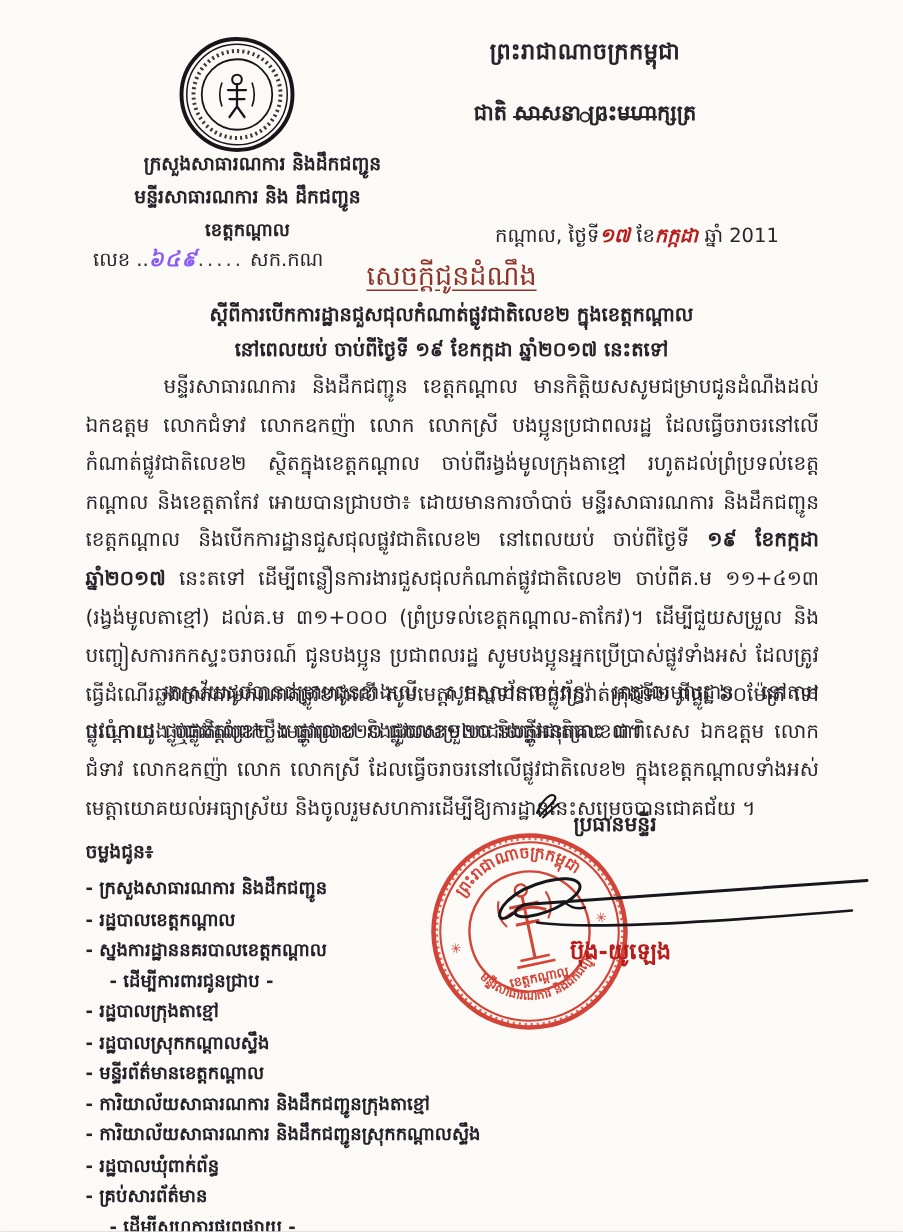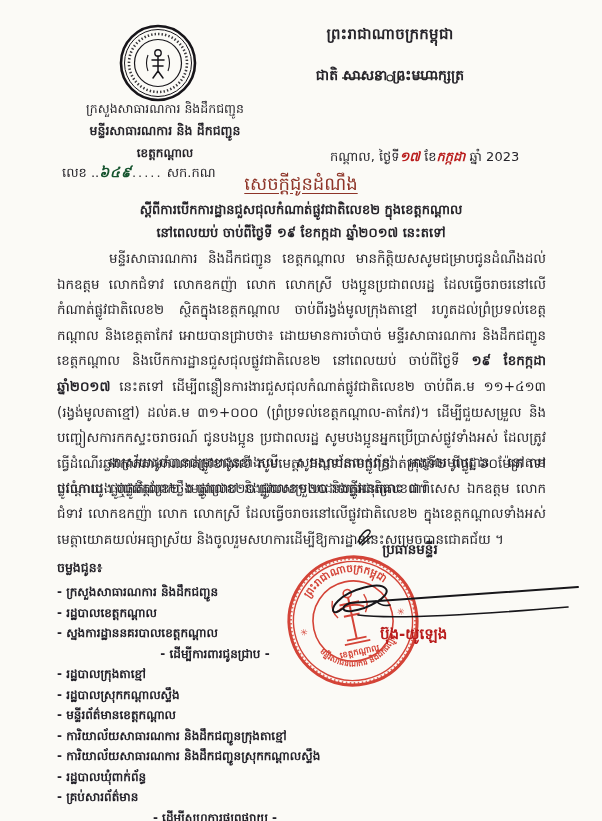--- a/index.html
+++ b/index.html
@@ -13,25 +13,25 @@
   .abs { position:absolute; }
   .khmer { font-family:"DejaVu Sans", sans-serif; }
   .center { text-align:center; }
   .bold { font-weight:bold; }
 
   
   .kingdom { left:230px; top:24px; width:320px; font-size:15px; font-weight:bold; letter-spacing:.3px; }
   .motto   { left:230px; top:50px; width:320px; font-size:14px; font-weight:bold;margin-top:16px; }
 
   
-  .ministry    { left:30px; top:101px; width:270px; font-size:12.5px; font-weight:normal; }
+  .ministry    { left:40px; top:101px; width:270px; font-size:12.5px; font-weight:bold; }
   .department  { left:30px; top:123px; width:270px; font-size:12.5px; font-weight:bold; }
   .province    { left:30px; top:145px; width:270px; font-size:12px;  font-weight:bold; }
   .refline     { left:62px; top:163px; width:240px; font-size:13px; }
-  .ref-number  { color:#14532d; font-style:italic; font-weight:bold; font-size:14px; letter-spacing:1px; }
+  .ref-number  { color:#8b5cf6; font-style:italic; font-weight:bold; font-size:14px; letter-spacing:1px; }
   .ref-dots    { letter-spacing:2px; color:#3a3a3a; }
 
   
   .dateline { left:330px; top:148px; width:262px; font-size:13px; }
   .hand { font-style:italic; font-weight:bold; color:#b91c1c; }
 
   
   .doc-title {
     left:151px; top:172px; width:300px; font-size:18px; font-weight:normal;
     color:#8e3428; text-decoration:underline; text-underline-offset:3px; text-align:center;
@@ -46,21 +46,21 @@
   .indent { display:inline-block; width:52px; }
 
   
   .sig-title { left:355px; top:541px; width:110px; font-size:13.5px; font-weight:bold; text-align:center; }
   .sig-name  { left:380px; top:624px; width:150px; font-size:15px; font-weight:bold; color:#b91c1c; }
 
   
   .cc { left:57px; top:560px; width:300px; }
   .cc-header { font-size:12.5px; font-weight:bold; margin-bottom:4px; }
   .cc-item { font-size:12px; font-weight:bold; line-height:20.5px; color:#232129; }
-  .cc-note { padding-left:16px;text-align:center; }
+  .cc-note { padding-left:16px; }
 
   svg text { font-family:"DejaVu Sans", sans-serif; }
 </style>
 </head>
 <body>
 
 <div class="page">
 
   <svg class="abs" style="left:114px; top:22px;" width="88" height="84" viewBox="0 0 88 84">
     <circle cx="44" cy="41" r="37" fill="none" stroke="#17151a" stroke-width="2.6"></circle>
@@ -87,21 +87,21 @@
   </svg>
 
   <div class="abs ministry center khmer">ក្រសួងសាធារណការ និងដឹកជញ្ជូន</div>
   <div class="abs department center khmer">មន្ទីរសាធារណការ និង ដឹកជញ្ជូន</div>
   <div class="abs province center khmer">ខេត្តកណ្តាល</div>
   <div class="abs refline khmer">
     <span>លេខ ..</span><span class="ref-number">៦៤៩</span><span class="ref-dots">.....</span><span> សក.កណ</span>
   </div>
 
   <div class="abs dateline khmer">
-    <span>កណ្តាល, ថ្ងៃទី</span><span class="hand">១៧</span><span> ខែ</span><span class="hand">កក្កដា</span><span> ឆ្នាំ </span><span>2023</span>
+    <span>កណ្តាល, ថ្ងៃទី</span><span class="hand">១៧</span><span> ខែ</span><span class="hand">កក្កដា</span><span> ឆ្នាំ </span><span>2011</span>
   </div>
 
   <div class="abs doc-title khmer">សេចក្តីជូនដំណឹង</div>
   <div class="abs subtitle1 khmer">ស្តីពីការបើកការដ្ឋានជួសជុលកំណាត់ផ្លូវជាតិលេខ២ ក្នុងខេត្តកណ្តាល</div>
   <div class="abs subtitle2 khmer">នៅពេលយប់ ចាប់ពីថ្ងៃទី ១៩ ខែកក្កដា ឆ្នាំ២០១៧ នេះតទៅ</div>
 
   <div class="abs body-text p1 khmer">
     <span class="indent"></span><span>មន្ទីរសាធារណការ និងដឹកជញ្ជូន ខេត្តកណ្តាល មានកិត្តិយសសូមជម្រាបជូនដំណឹងដល់ ឯកឧត្តម លោកជំទាវ លោកឧកញ៉ា លោក លោកស្រី បងប្អូនប្រជាពលរដ្ឋ ដែលធ្វើចរាចរនៅលើ កំណាត់ផ្លូវជាតិលេខ២ ស្ថិតក្នុងខេត្តកណ្តាល ចាប់ពីរង្វង់មូលក្រុងតាខ្មៅ រហូតដល់ព្រំប្រទល់ខេត្តកណ្តាល និងខេត្តតាកែវ អោយបានជ្រាបថា៖ ដោយមានការចាំបាច់ មន្ទីរសាធារណការ និងដឹកជញ្ជូន ខេត្តកណ្តាល និងបើកការដ្ឋានជួសជុលផ្លូវជាតិលេខ២ នៅពេលយប់ ចាប់ពីថ្ងៃទី </span><span class="bold">១៩ ខែកក្កដា ឆ្នាំ២០១៧</span><span> នេះតទៅ ដើម្បីពន្លឿនការងារជួសជុលកំណាត់ផ្លូវជាតិលេខ២ ចាប់ពីគ.ម ១១+៤១៣ (រង្វង់មូលតាខ្មៅ) ដល់គ.ម ៣១+០០០ (ព្រំប្រទល់ខេត្តកណ្តាល-តាកែវ)។ ដើម្បីជួយសម្រួល និងបញ្ចៀសការកកស្ទះចរាចរណ៍ ជូនបងប្អូន ប្រជាពលរដ្ឋ សូមបងប្អូនអ្នកប្រើប្រាស់ផ្លូវទាំងអស់ ដែលត្រូវធ្វើដំណើរឆ្លងកាត់តាមកំណាត់ផ្លូវខាងលើ សូមមេត្តា វាងទៅតាមផ្លូវក្រវ៉ាត់ក្រុងទី២ ពីផ្លូវ ៦០ម៉ែត្រ ទៅផ្លូវចំការដូង ឬផ្លូវវត្តព្រែកថ្លឹង ផ្លូវលេខ២០ ផ្លូវលេខ១២០ និងផ្លូវជាតិលេខ៣។</span>
   </div>
 

